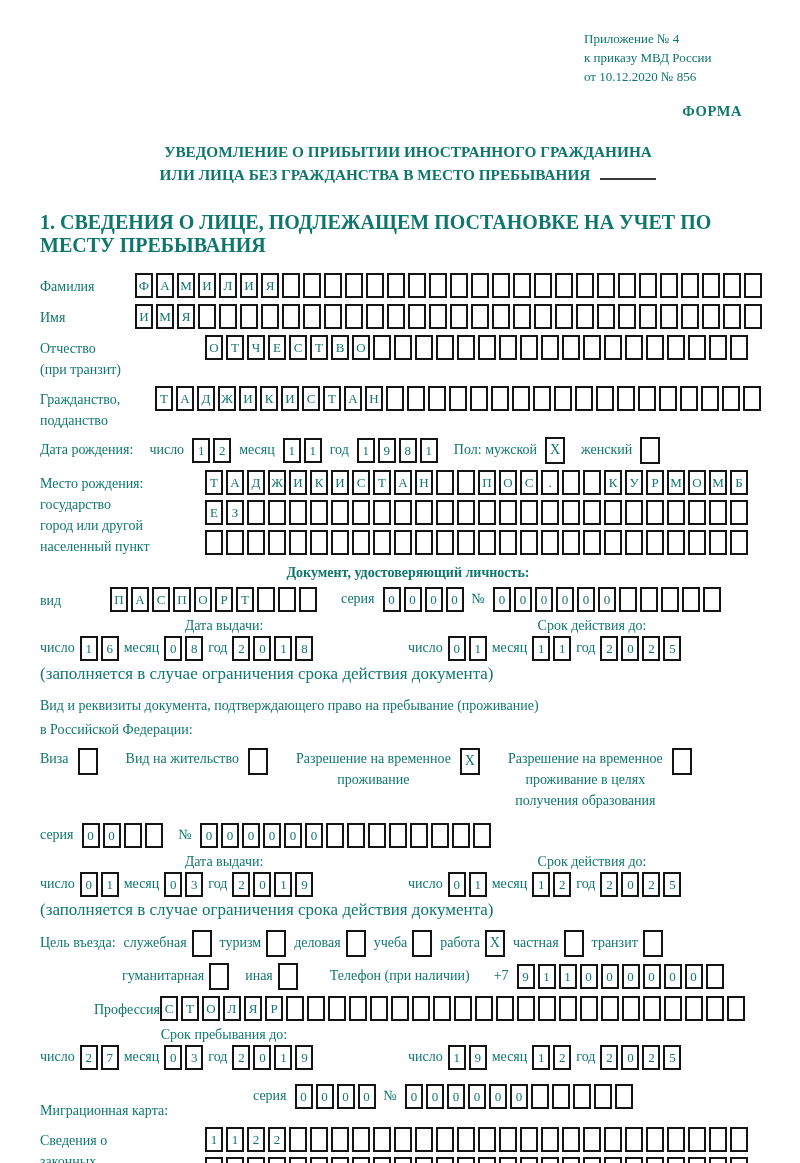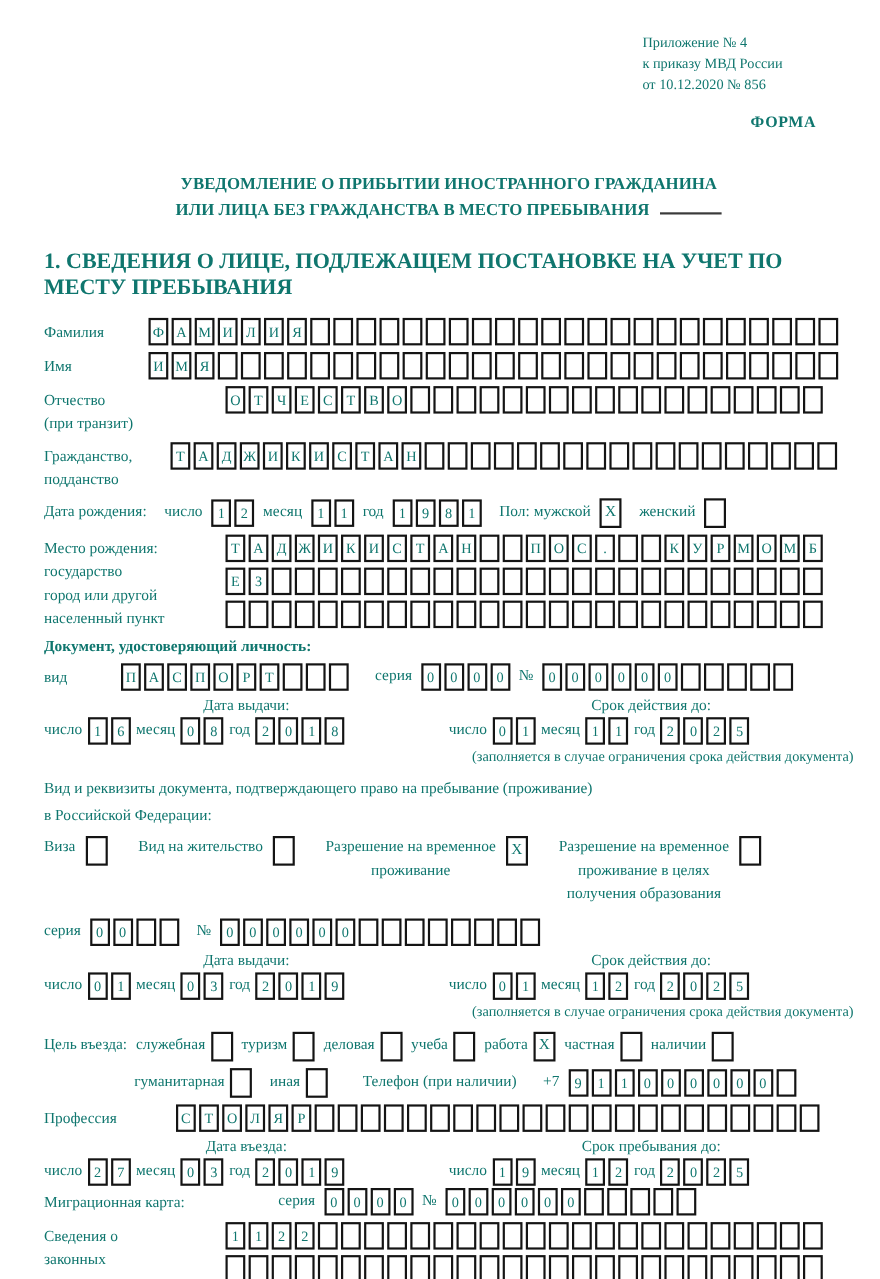--- a/index.html
+++ b/index.html
@@ -2,42 +2,42 @@
 <html><head>
 <meta charset="utf-8">
 <style>
   html,body{margin:0;padding:0;background:#fff;}
   .page{width:800px;height:1163px;box-sizing:border-box;background:#fff;color:#0f766e;
         font-family:"Liberation Serif",serif;font-size:14px;padding:30px 24px 10px 40px;
         overflow:hidden;position:relative;}
   .hdr{margin-left:auto;width:192px;font-size:13px;line-height:1.45;}
   .hdr .ed{margin-top:5px;}
   .forma{text-align:right;padding-right:34px;font-weight:bold;font-size:14.5px;margin-top:16px;letter-spacing:.6px;}
-  .title{text-align:center;font-weight:bold;font-size:15.3px;margin-top:36px;line-height:1.55;}
+  .title{text-align:center;font-weight:bold;font-size:15.3px;margin-top:20px;line-height:1.55;}
   .blank{display:inline-block;width:56px;border-bottom:2px solid #3a3a3a;height:12px;margin-left:10px;}
   .sec{font-weight:bold;font-size:20px;margin-top:24px;margin-bottom:16px;}
   .row{display:flex;align-items:flex-start;margin-bottom:6px;}
   .lab{flex:none;padding-top:3px;line-height:1.5;}
-  .w95{width:95px;}.w115{width:115px;}.w165{width:165px;}.w120{width:120px;}.w62{width:62px;}.w205{width:205px;}
+  .w95{width:95px;}.w115{width:115px;}.w165{width:165px;}.w120{width:120px;text-align:right;}.w62{width:62px;}.w205{width:205px;margin-top:25px;}
   .cells{display:flex;gap:3px;}
   .cell{flex:none;width:14px;height:21px;border:2px solid #141414;display:flex;align-items:center;
         justify-content:center;font-size:13px;line-height:1;background:#fff;}
   .cb{width:16px;height:23px;font-size:14px;}
   .stack{display:flex;flex-direction:column;gap:5px;}
   .dg{display:flex;align-items:center;gap:5px;}
   .inl{display:flex;align-items:center;gap:8px;flex-wrap:nowrap;}
   .two{display:flex;margin-bottom:2px;}
   .two>div{width:50%;}
   .capc{text-align:center;}
-  .noter{text-align:right;font-size:13px;margin:3px 0 10px;}
+  .noter{font-size:17px;margin:3px 0 10px;}
   .intro{line-height:1.7;margin-top:4px;}
   .optrow{display:flex;align-items:flex-start;margin:6px 0 12px;gap:28px;}
   .opt{display:flex;align-items:flex-start;gap:9px;}
   .optlab{text-align:center;line-height:1.5;}
-  .dochead{font-weight:bold;margin:8px 0 6px;}
+  .dochead{text-align:center;font-weight:bold;margin:8px 0 6px;}
   .mt2{margin-top:2px;} .ml16{margin-left:16px;} .ml8{margin-left:8px;} .ml24{margin-left:24px;}
   .purp2{margin-left:82px;}
   .pair{display:flex;align-items:center;gap:5px;}
 </style>
 </head>
 <body>
 
 <div class="page">
 
   <div class="hdr">
@@ -537,21 +537,21 @@
       </span>
     <span class="pair">
         <span>работа</span>
         <span class="cell cb">X</span>
       </span>
     <span class="pair">
         <span>частная</span>
         <span class="cell cb"></span>
       </span>
     <span class="pair">
-        <span>наличии</span>
+        <span>транзит</span>
         <span class="cell cb"></span>
       </span>
   </div>
 
   <div class="row inl purp2">
     <span class="pair">
         <span>гуманитарная</span>
         <span class="cell cb"></span>
       </span>
     <span class="pair ml8">
@@ -602,21 +602,20 @@
         <div class="cell"></div>
         <div class="cell"></div>
         <div class="cell"></div>
         <div class="cell"></div>
         <div class="cell"></div>
         <div class="cell"></div>
       </div>
   </div>
 
   <div class="two">
-    <div class="capc">Дата въезда:</div>
     <div class="capc">Срок пребывания до:</div>
   </div>
   <div class="two">
     <div class="dg">
       <span>число</span>
       <span class="cells">
           <div class="cell">2</div>
           <div class="cell">7</div>
         </span>
       <span>месяц</span>

